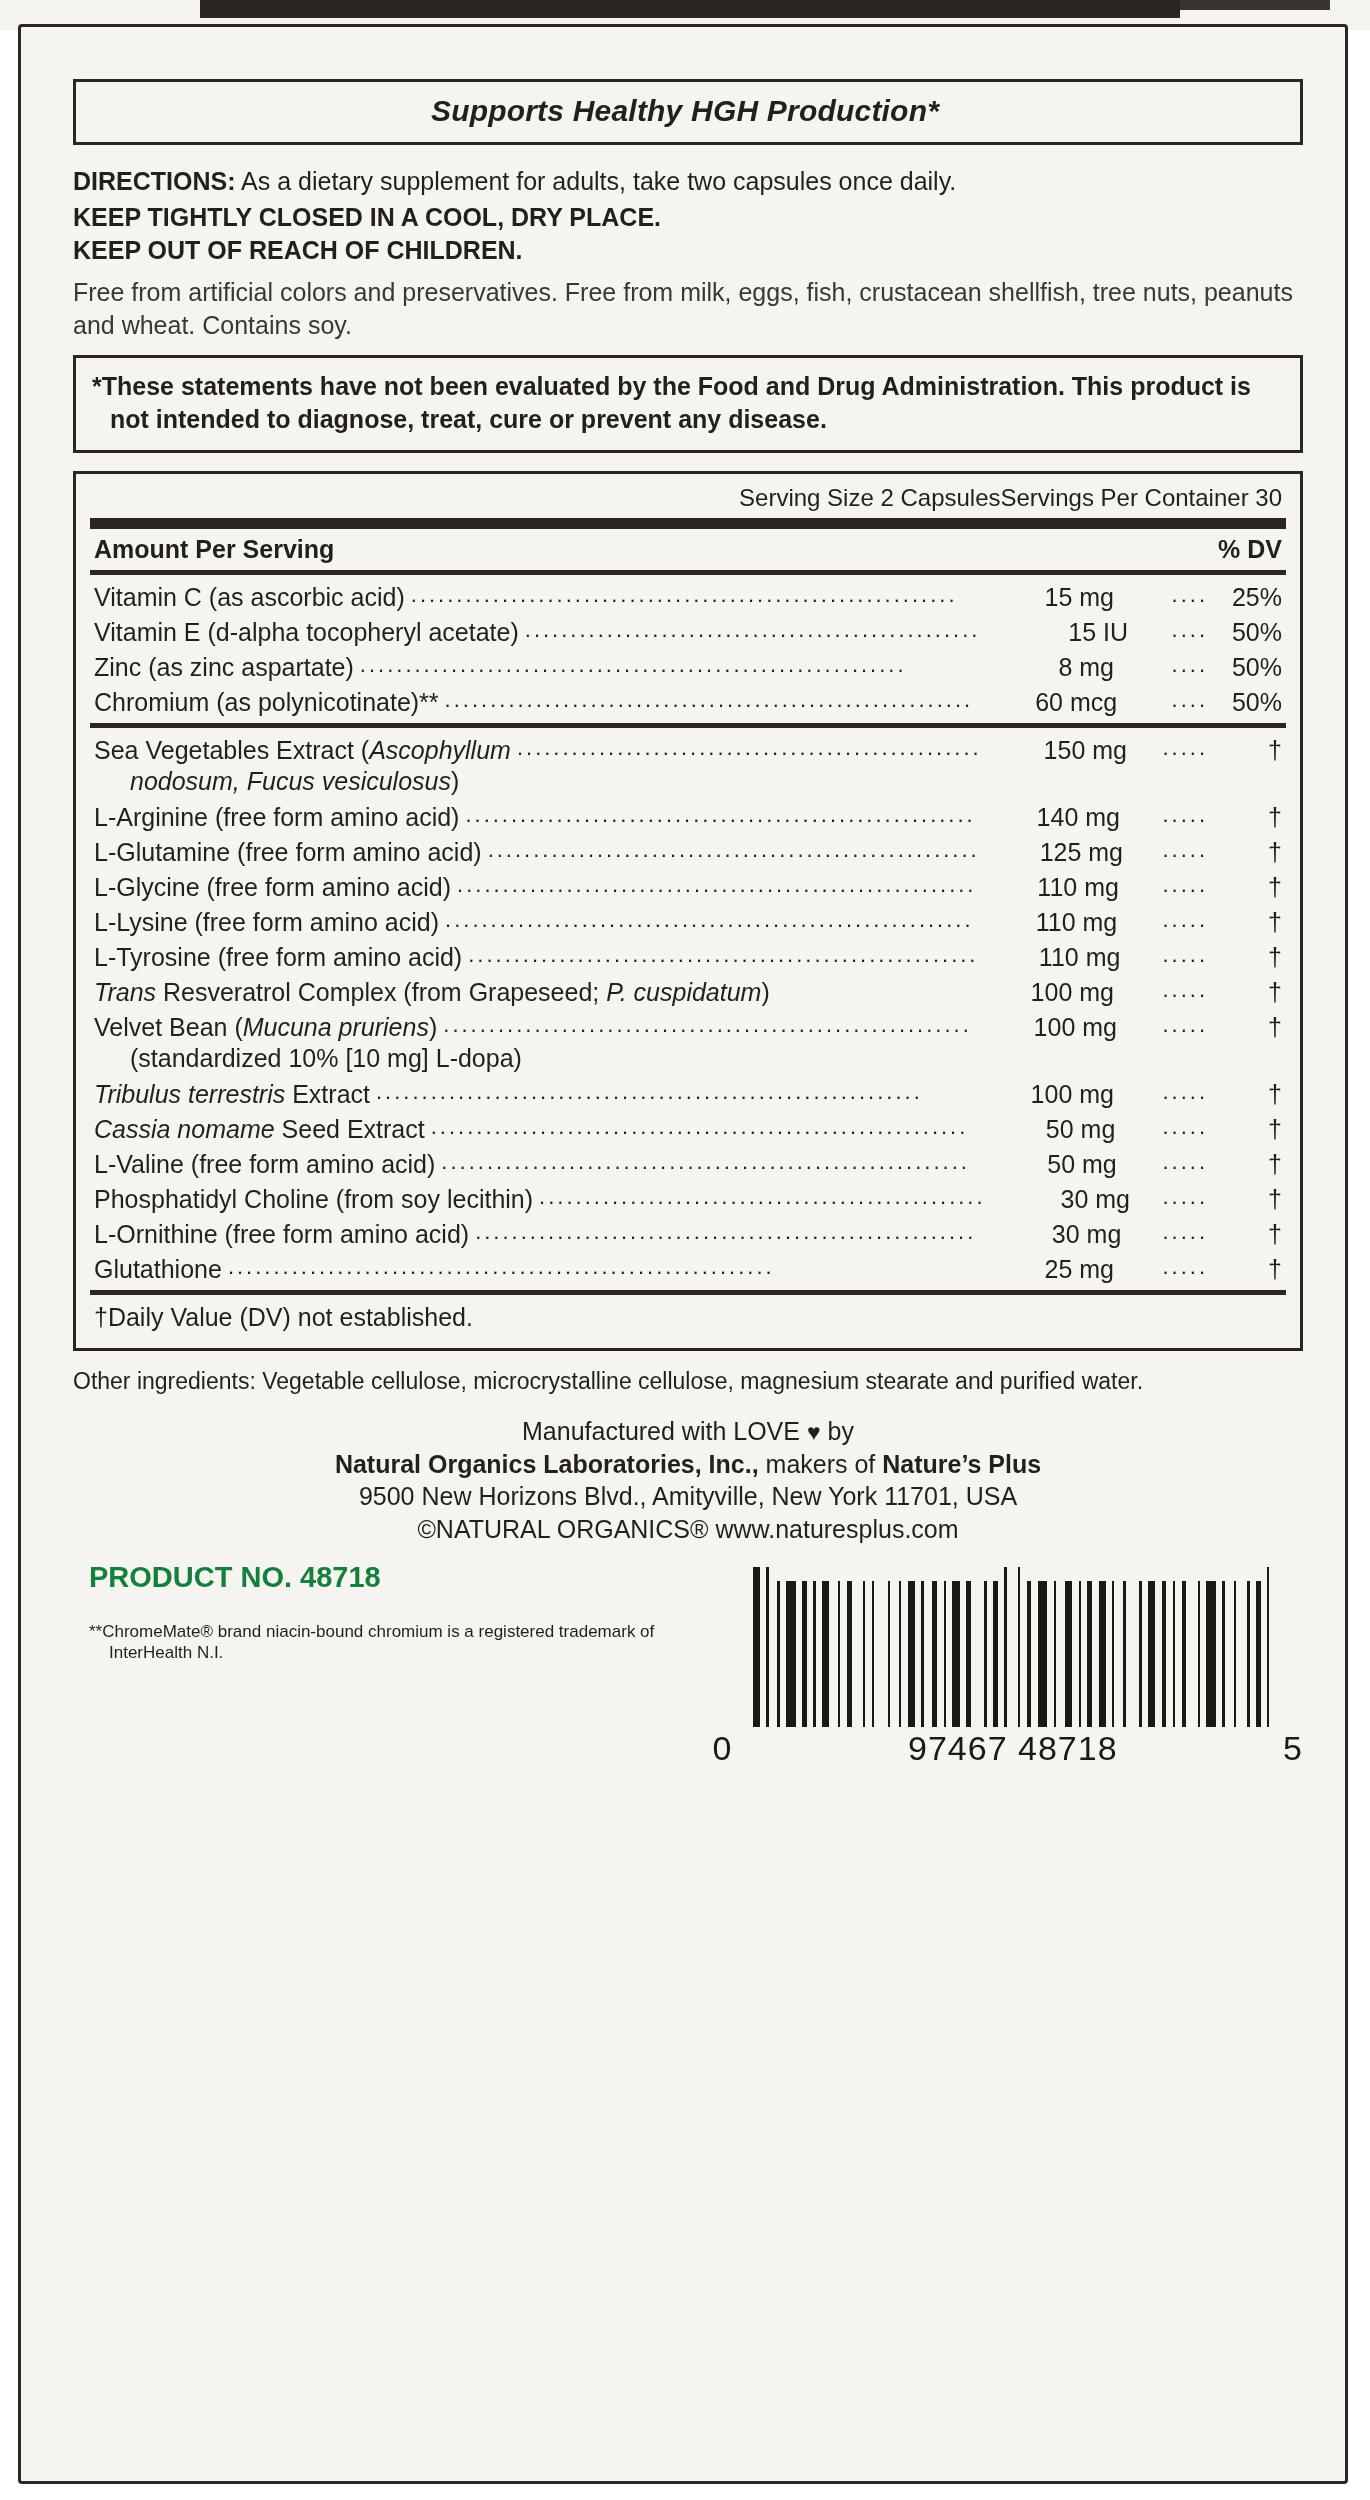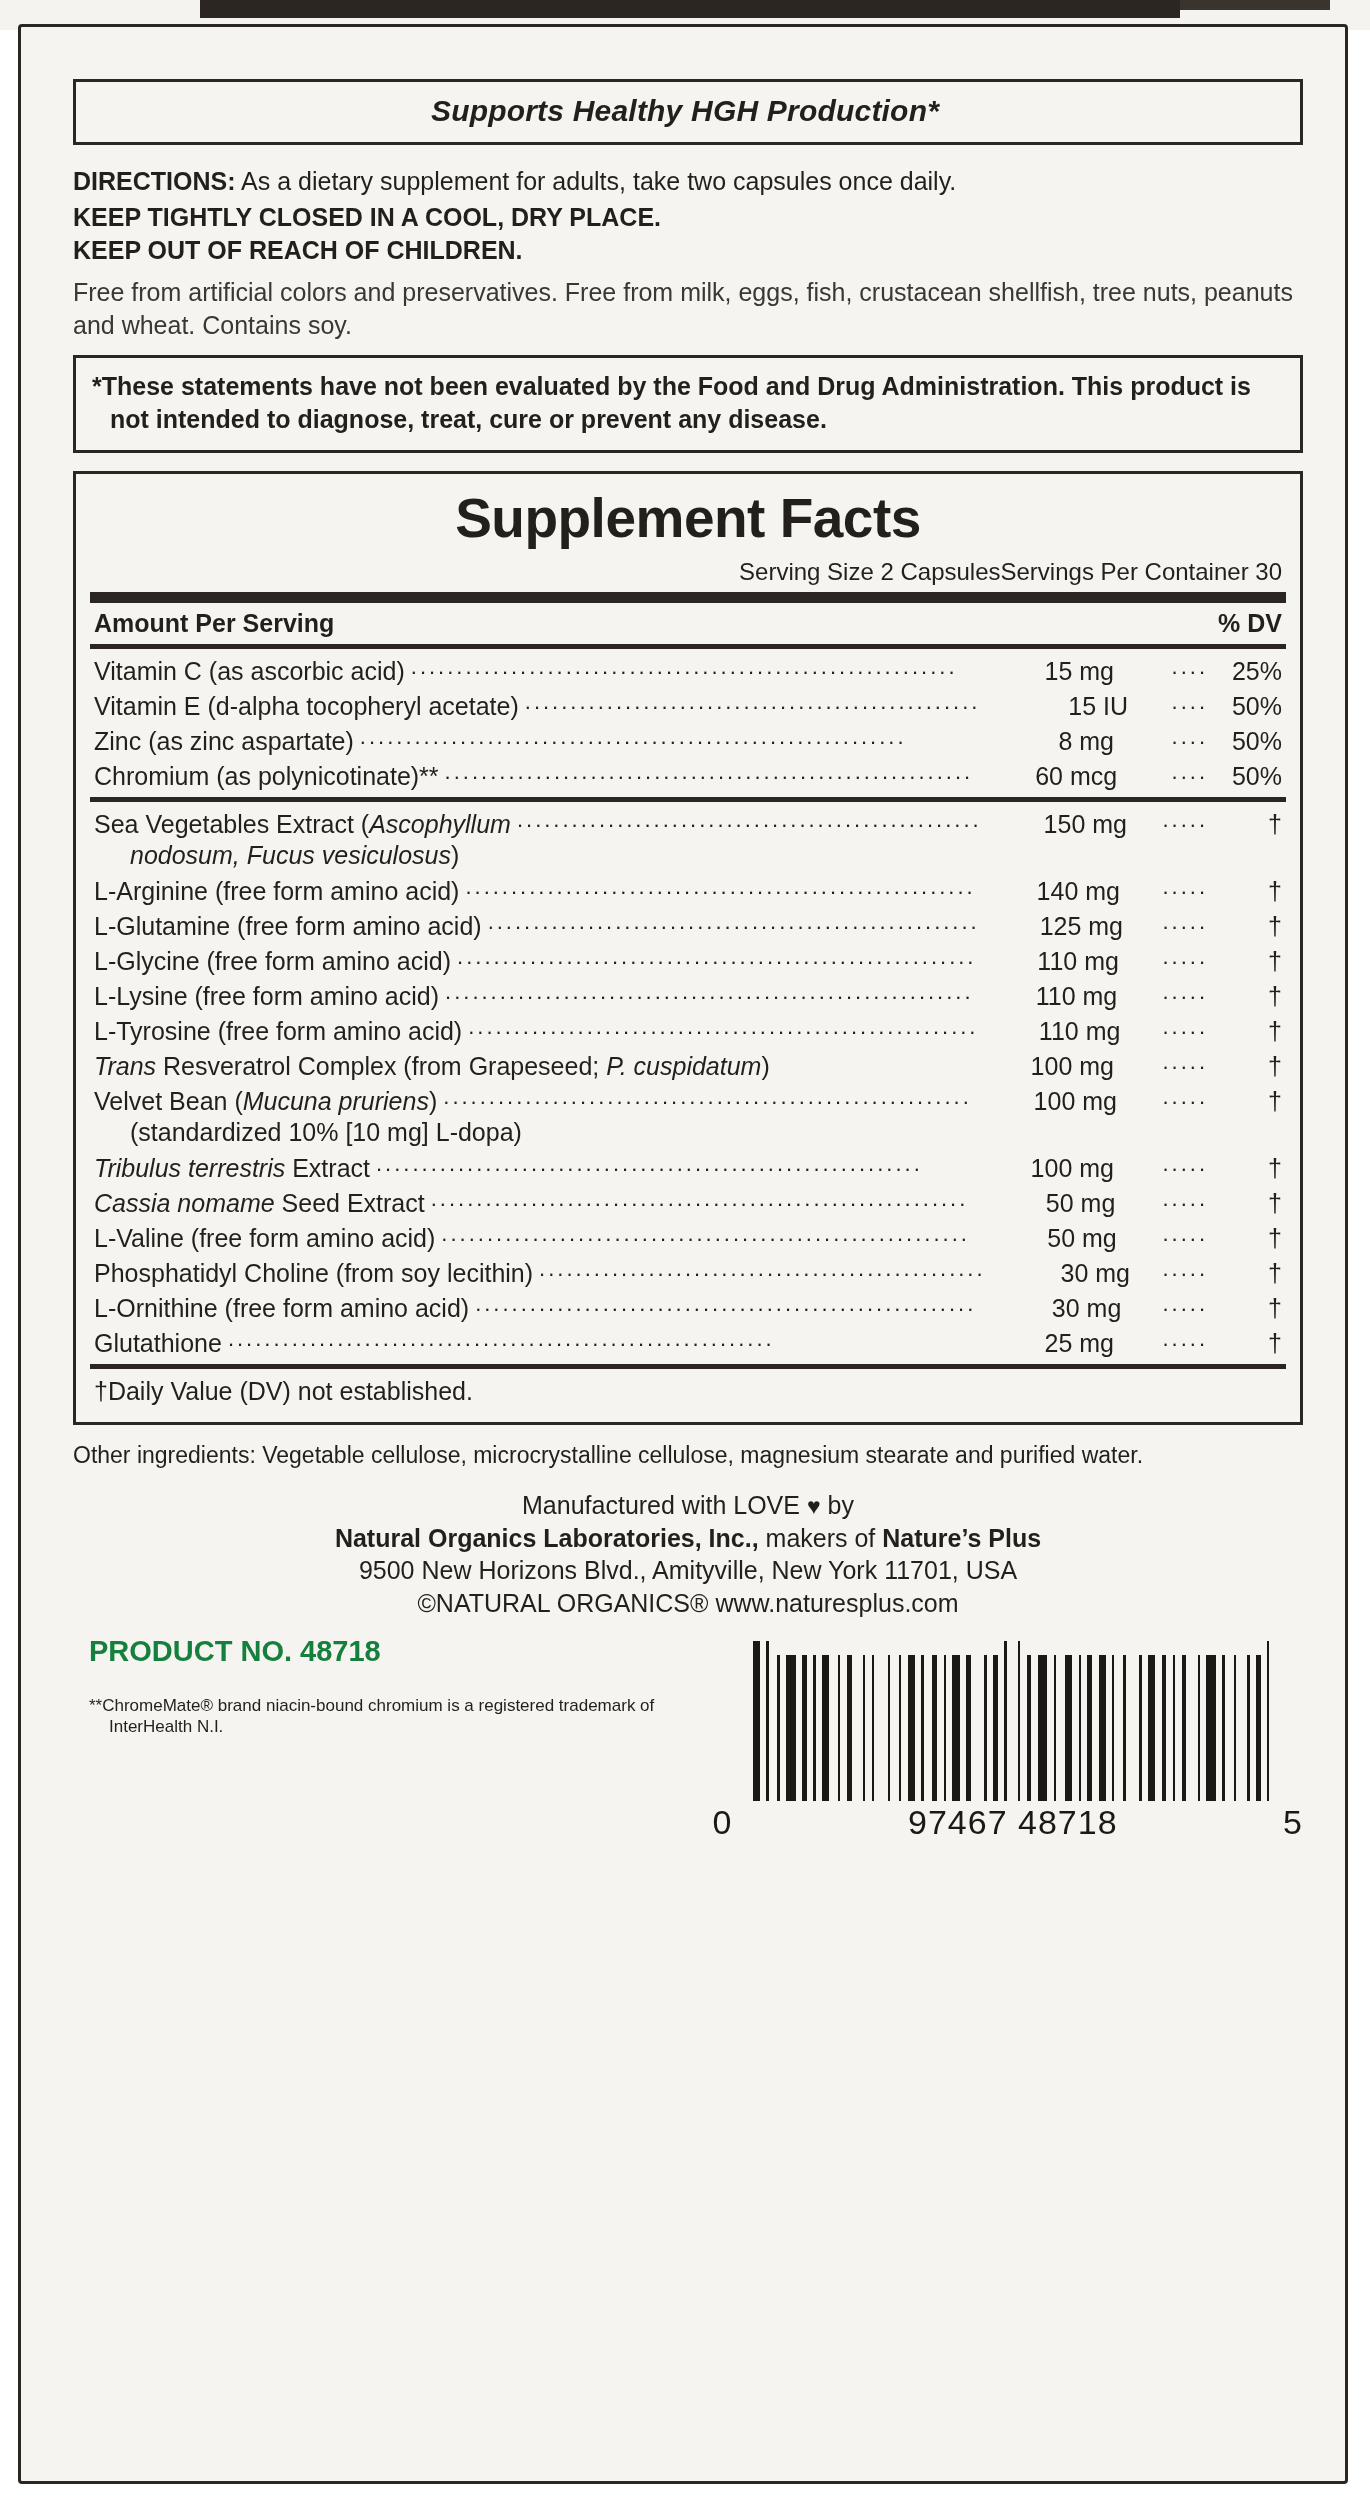--- a/index.html
+++ b/index.html
@@ -149,21 +149,21 @@
     justify-content: space-between;
     font-size: 25px;
     font-weight: bold;
     color: #231f1c;
     padding: 6px 4px 6px 4px;
   }
 
   .ing-list { padding: 0; margin: 0; }
   .ing-row {
     display: flex;
-    align-items: center;
+    align-items: flex-end;
     font-size: 25px;
     color: #231f1c;
     line-height: 1.12;
     padding: 4px 4px 3px 4px;
   }
   .ing-name {
     white-space: nowrap;
   }
   .ing-dots {
     flex: 1 1 auto;
@@ -307,21 +307,20 @@
       </div>
       <div class="caps-line">KEEP TIGHTLY CLOSED IN A COOL, DRY PLACE.</div>
       <div class="caps-line">KEEP OUT OF REACH OF CHILDREN.</div>
       <div class="freefrom">Free from artificial colors and preservatives. Free from milk, eggs, fish, crustacean shellfish, tree nuts, peanuts and wheat. Contains soy.</div>
 
       <div class="disclaimer-box">
         <p>*These statements have not been evaluated by the Food and Drug Administration. This product is not intended to diagnose, treat, cure or prevent any disease.</p>
       </div>
 
       <div class="sf-box">
-        <div class="sf-title">Supplement Facts</div>
         <div class="sf-servings">
           <span>Serving Size 2 Capsules</span>
           <span>Servings Per Container 30</span>
         </div>
         <div class="rule-thick"></div>
         <div class="amount-row">
           <span>Amount Per Serving</span>
           <span>% DV</span>
         </div>
         <div class="rule-med"></div>

